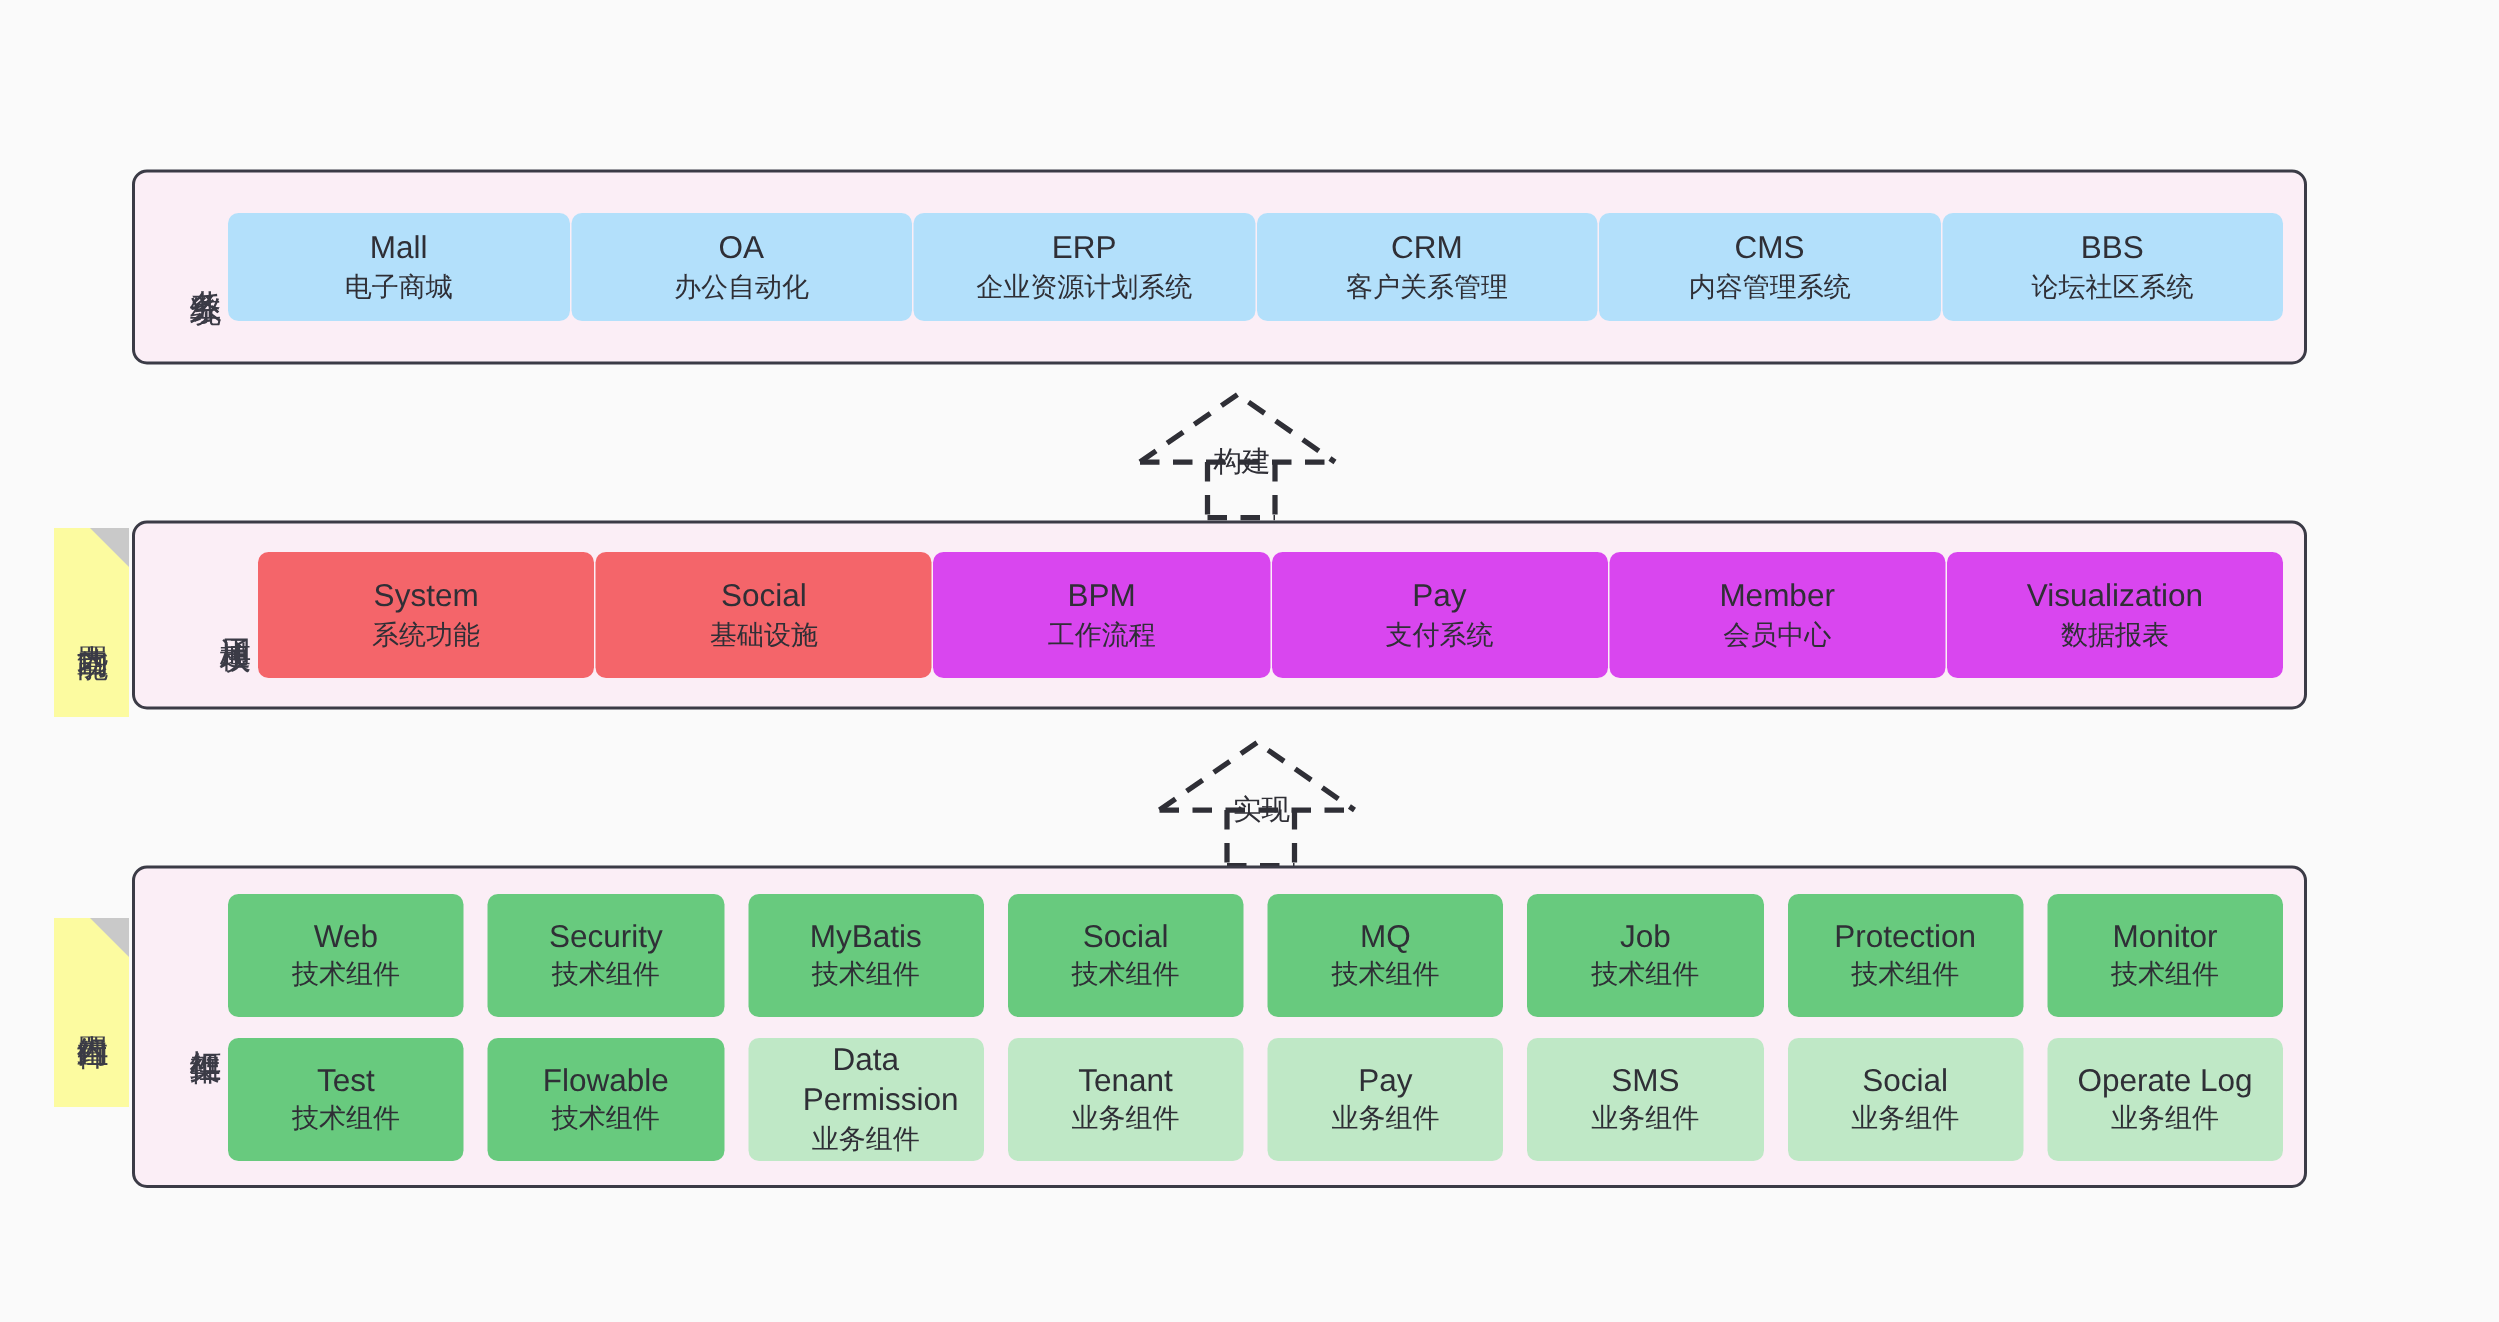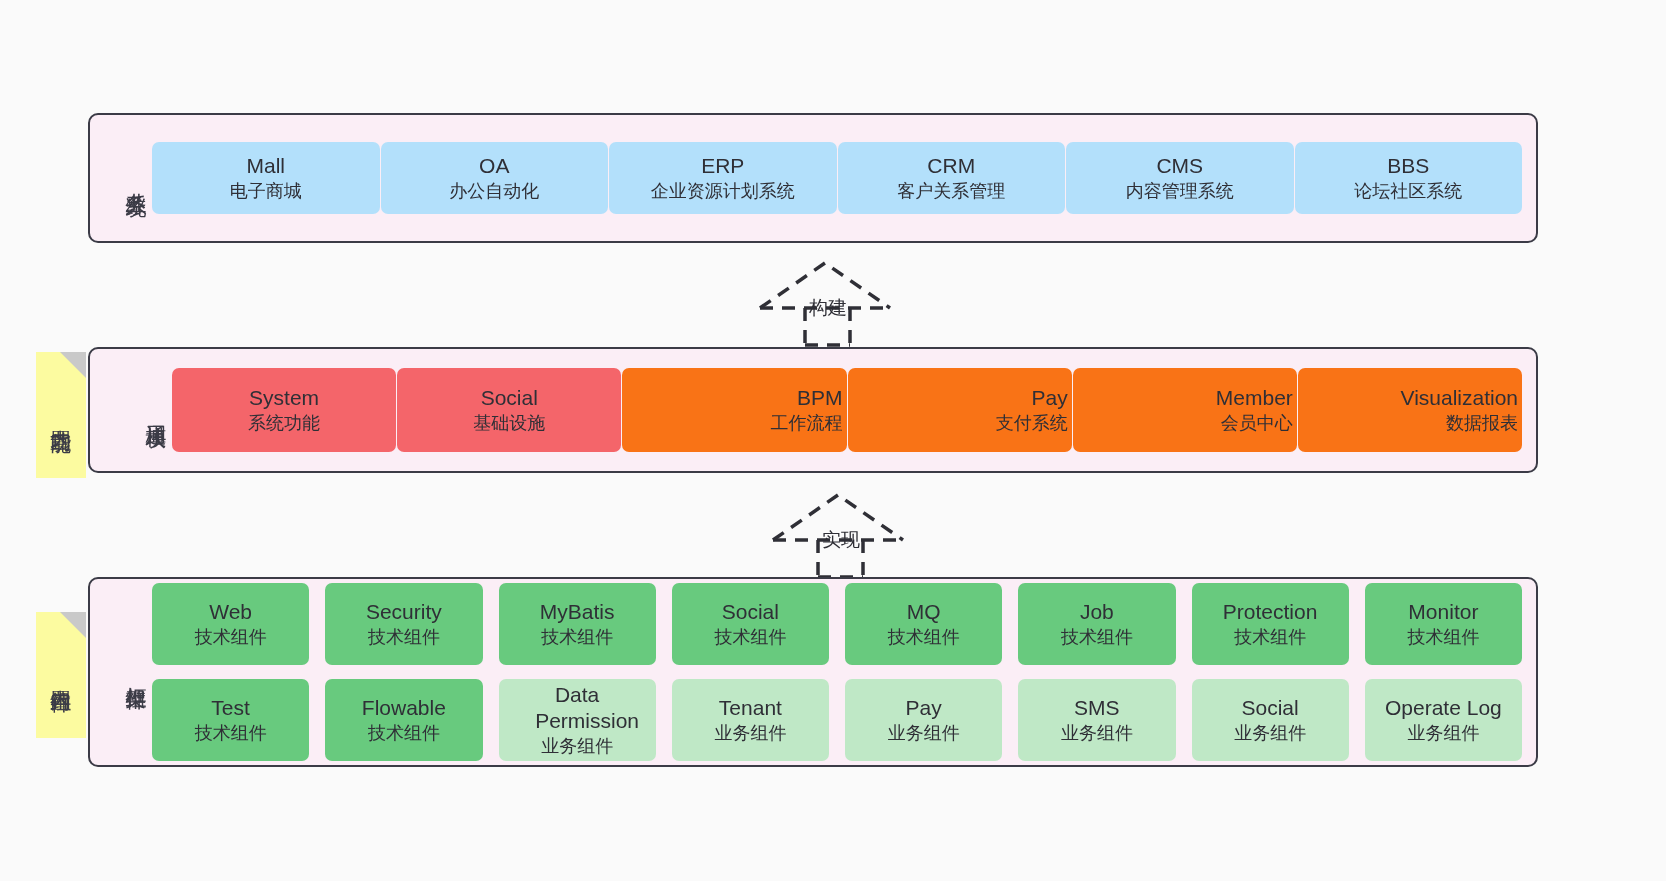--- a/index.html
+++ b/index.html
@@ -58,21 +58,21 @@
     box-sizing:border-box;
     padding:6px 4px;
     line-height:1.28;
   }
   .card .title{font-size:21px;color:#2f2f36;}
   .card .sub{font-size:18px;color:#2f2f36;}
 
   
   .c-blue{background:#b3e0fb;}
   .c-red{background:#f4656a;}
-  .c-pink{background:#f97316;align-items:flex-end;}
+  .c-pink{background:#d946ef;}
   .c-green{background:#68ca7e;}
   .c-lgreen{background:#bfe8c6;}
 
   
   .note{
     position:absolute;
     background:#fcfba0;
     box-sizing:border-box;
     font-size:21px;
     line-height:1.12;
@@ -193,21 +193,21 @@
       <path d="M50 92 L95 92" fill="none" stroke="#2f2f36" stroke-width="3.5" stroke-dasharray="13,9"></path>
     </svg>
     <div class="arrow-label" style="left:54px;top:42px;">实现</div>
   </div>
 
   <div class="note" style="left:36px;top:612px;width:50px;height:126px;">
     <span class="fold"></span>
     <span>内置组件</span>
   </div>
 
-  <div class="layer" style="left:88px;top:577px;width:1450px;height:190px;">
+  <div class="layer" style="left:88px;top:577px;width:1450px;height:215px;">
     <div class="layer-label">框架组件</div>
     <div class="cards two-rows">
 
       <div class="card-row" style="height:82px;">
         <div class="card c-green">
           <div class="title">Web</div>
           <div class="sub">技术组件</div>
         </div>
         <div class="card c-green">
           <div class="title">Security</div>

